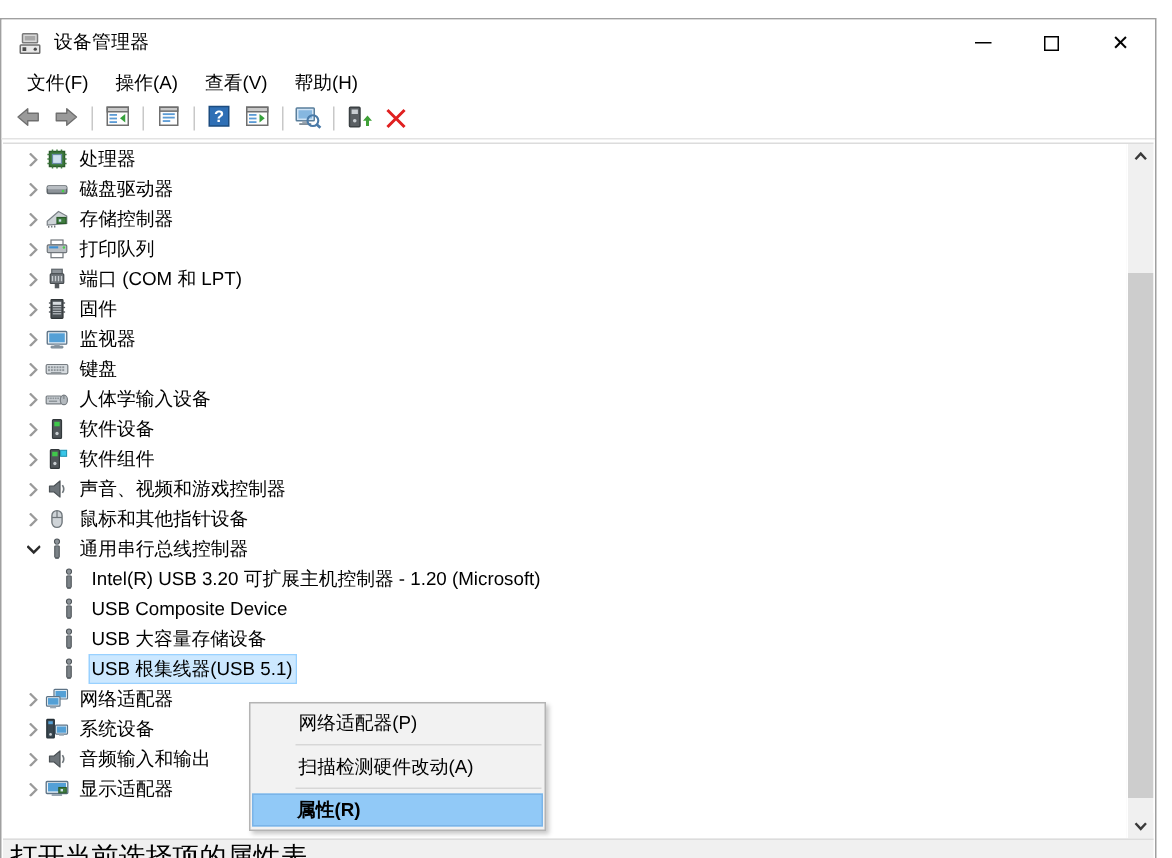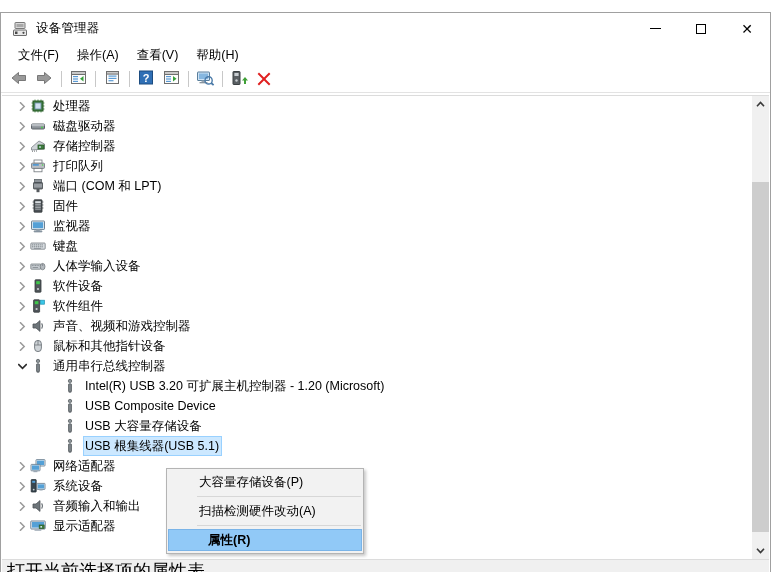--- a/index.html
+++ b/index.html
@@ -181,21 +181,21 @@
     font-size: 12.5px;
     color: #000;
     line-height: 16px;
     padding: 1px 2px 1px 1px;
   }
   .tree-row.selected .node-label {
     background: #cce8ff;
     outline: 1px solid #99d1ff;
   }
   .lvl0 { padding-left: 12px; }
-  .lvl1 { padding-left: 60px; }
+  .lvl1 { padding-left: 36px; }
 
   
   .vscroll {
     position: absolute;
     right: 0;
     top: 0;
     bottom: 0;
     width: 17px;
     background: #f0f0f0;
     border-left: 1px solid #ffffff;
@@ -257,21 +257,21 @@
     cursor: default;
     margin: 0 2px;
   }
   .ctx-item.highlight {
     background: #91c9f7;
     font-weight: bold;
     border: 1px solid #7ab4e8;
     height: 20px;
     box-sizing: content-box;
     margin: 0 1px;
-    padding-left: 39px;
+    padding-left: 29px;
   }
   .ctx-sep {
     height: 1px;
     background: #d7d7d7;
     margin: 3px 2px 3px 30px;
   }
 </style>
 </head>
 <body>
 
@@ -825,21 +825,21 @@
       <div class="sb-arrow bottom">
         <svg width="9" height="7" viewBox="0 0 9 7">
             <path d="M1 1.8 L4.5 5.6 L8 1.8" fill="none" stroke="#3a3a3a" stroke-width="1.6"></path>
           </svg>
       </div>
     </div>
 
   </div>
 
   <div class="ctxmenu">
-    <div class="ctx-item">大容量存储设备(P)</div>
+    <div class="ctx-item">网络适配器(P)</div>
     <div class="ctx-sep"></div>
     <div class="ctx-item">扫描检测硬件改动(A)</div>
     <div class="ctx-sep"></div>
     <div class="ctx-item highlight">属性(R)</div>
   </div>
 
   <div class="statusbar">
     <span>打开当前选择项的属性表。</span>
   </div>
 

